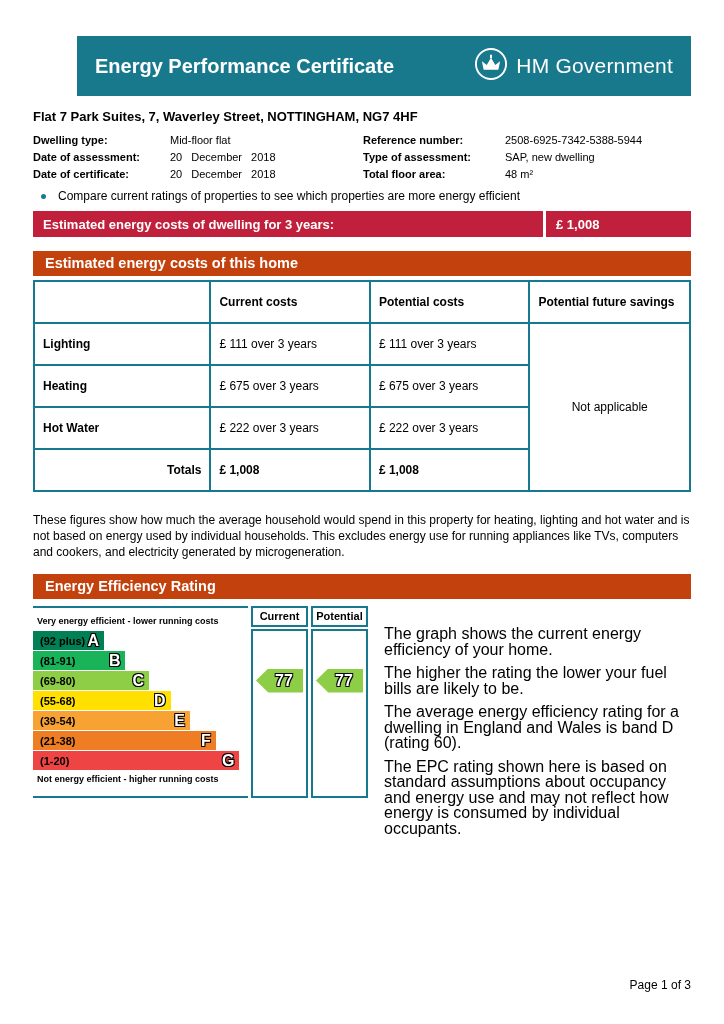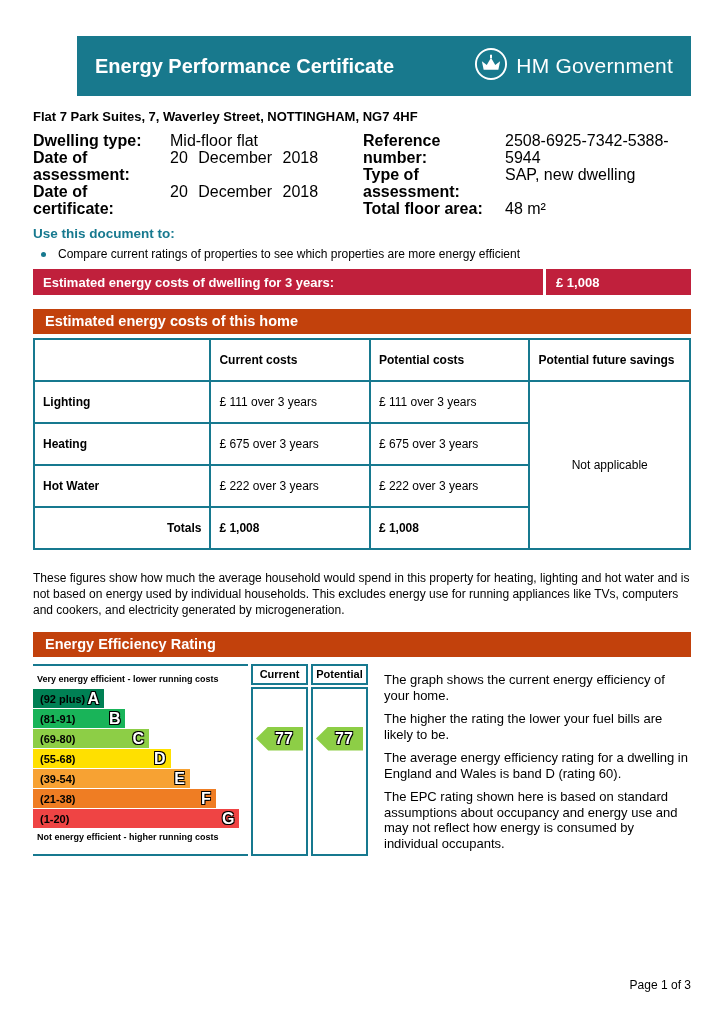--- a/index.html
+++ b/index.html
@@ -10,21 +10,21 @@
 
   
   .header-banner { background:#18798d; height:60px; display:flex; align-items:center;
                    justify-content:space-between; padding:0 18px;margin-left:44px; }
   .header-title { color:#fff; font-size:20px; font-weight:bold; }
   .gov-logo { display:flex; align-items:center; gap:8px; }
   .gov-text { color:#fff; font-size:21px; letter-spacing:0.2px; }
 
   
   .address { margin-top:13px; font-size:13px; font-weight:bold; }
-  .details { display:flex; margin-top:8px; font-size:16px; line-height:17px;align-items:flex-end; }
+  .details { display:flex; margin-top:8px; font-size:11px; line-height:17px;align-items:flex-end; }
   .details-col.left { width:330px; }
   .details-col.right { flex:1; }
   .detail-row { display:flex; }
   .detail-label { font-weight:bold; width:137px; flex:0 0 auto; }
   .details-col.right .detail-label { width:142px; }
   .date-value { word-spacing:6px; }
 
   .use-heading { margin-top:9px; color:#17798f; font-size:13.5px; font-weight:bold; }
   .bullet-row { display:flex; margin-top:6px; font-size:12px; align-items:flex-start; }
   .bullet-dot { width:5px; height:5px; border-radius:50%; background:#17798f;
@@ -69,21 +69,21 @@
 
   .rating-col { width:57px; margin-left:3px; display:flex; flex-direction:column; }
   .rating-col-header { border:2px solid #17798f; font-size:11px; font-weight:bold;
                        text-align:center; padding:2px 0; height:21px; }
   .rating-col-body { border:2px solid #17798f; flex:1; margin-top:2px; position:relative; }
   .arrow { position:absolute; right:3px; width:47px; height:24px;
            clip-path:polygon(0 50%, 26% 0, 100% 0, 100% 100%, 26% 100%);
            display:flex; align-items:center; justify-content:center; padding-left:9px;
            font-size:16px; font-weight:bold; }
 
-  .rating-text { flex:1; margin-left:16px; font-size:13px; line-height:15.5px; padding-top:8px; }
+  .rating-text { flex:1; margin-left:16px; font-size:16px; line-height:15.5px; padding-top:8px;margin-top:12px; }
   .rating-text p { margin:0 0 8px 0; }
 
   .footer { position:absolute; right:33px; bottom:32px; font-size:12px; }
 </style>
 </head>
 <body>
 
 <div class="page">
   <div class="inner">
 
@@ -127,21 +127,20 @@
           <span class="detail-label">Type of assessment:</span>
           <span>SAP, new dwelling</span>
         </div>
         <div class="detail-row">
           <span class="detail-label">Total floor area:</span>
           <span>48 m²</span>
         </div>
       </div>
     </div>
 
-    <div class="use-heading">Use this document to:</div>
     <div class="bullet-row">
       <span class="bullet-dot"></span>
       <span>Compare current ratings of properties to see which properties are more energy efficient</span>
     </div>
 
     <div class="cost-banner">
       <div class="cost-banner-label">Estimated energy costs of dwelling for 3 years:</div>
       <div class="cost-banner-value">£ 1,008</div>
     </div>
 

